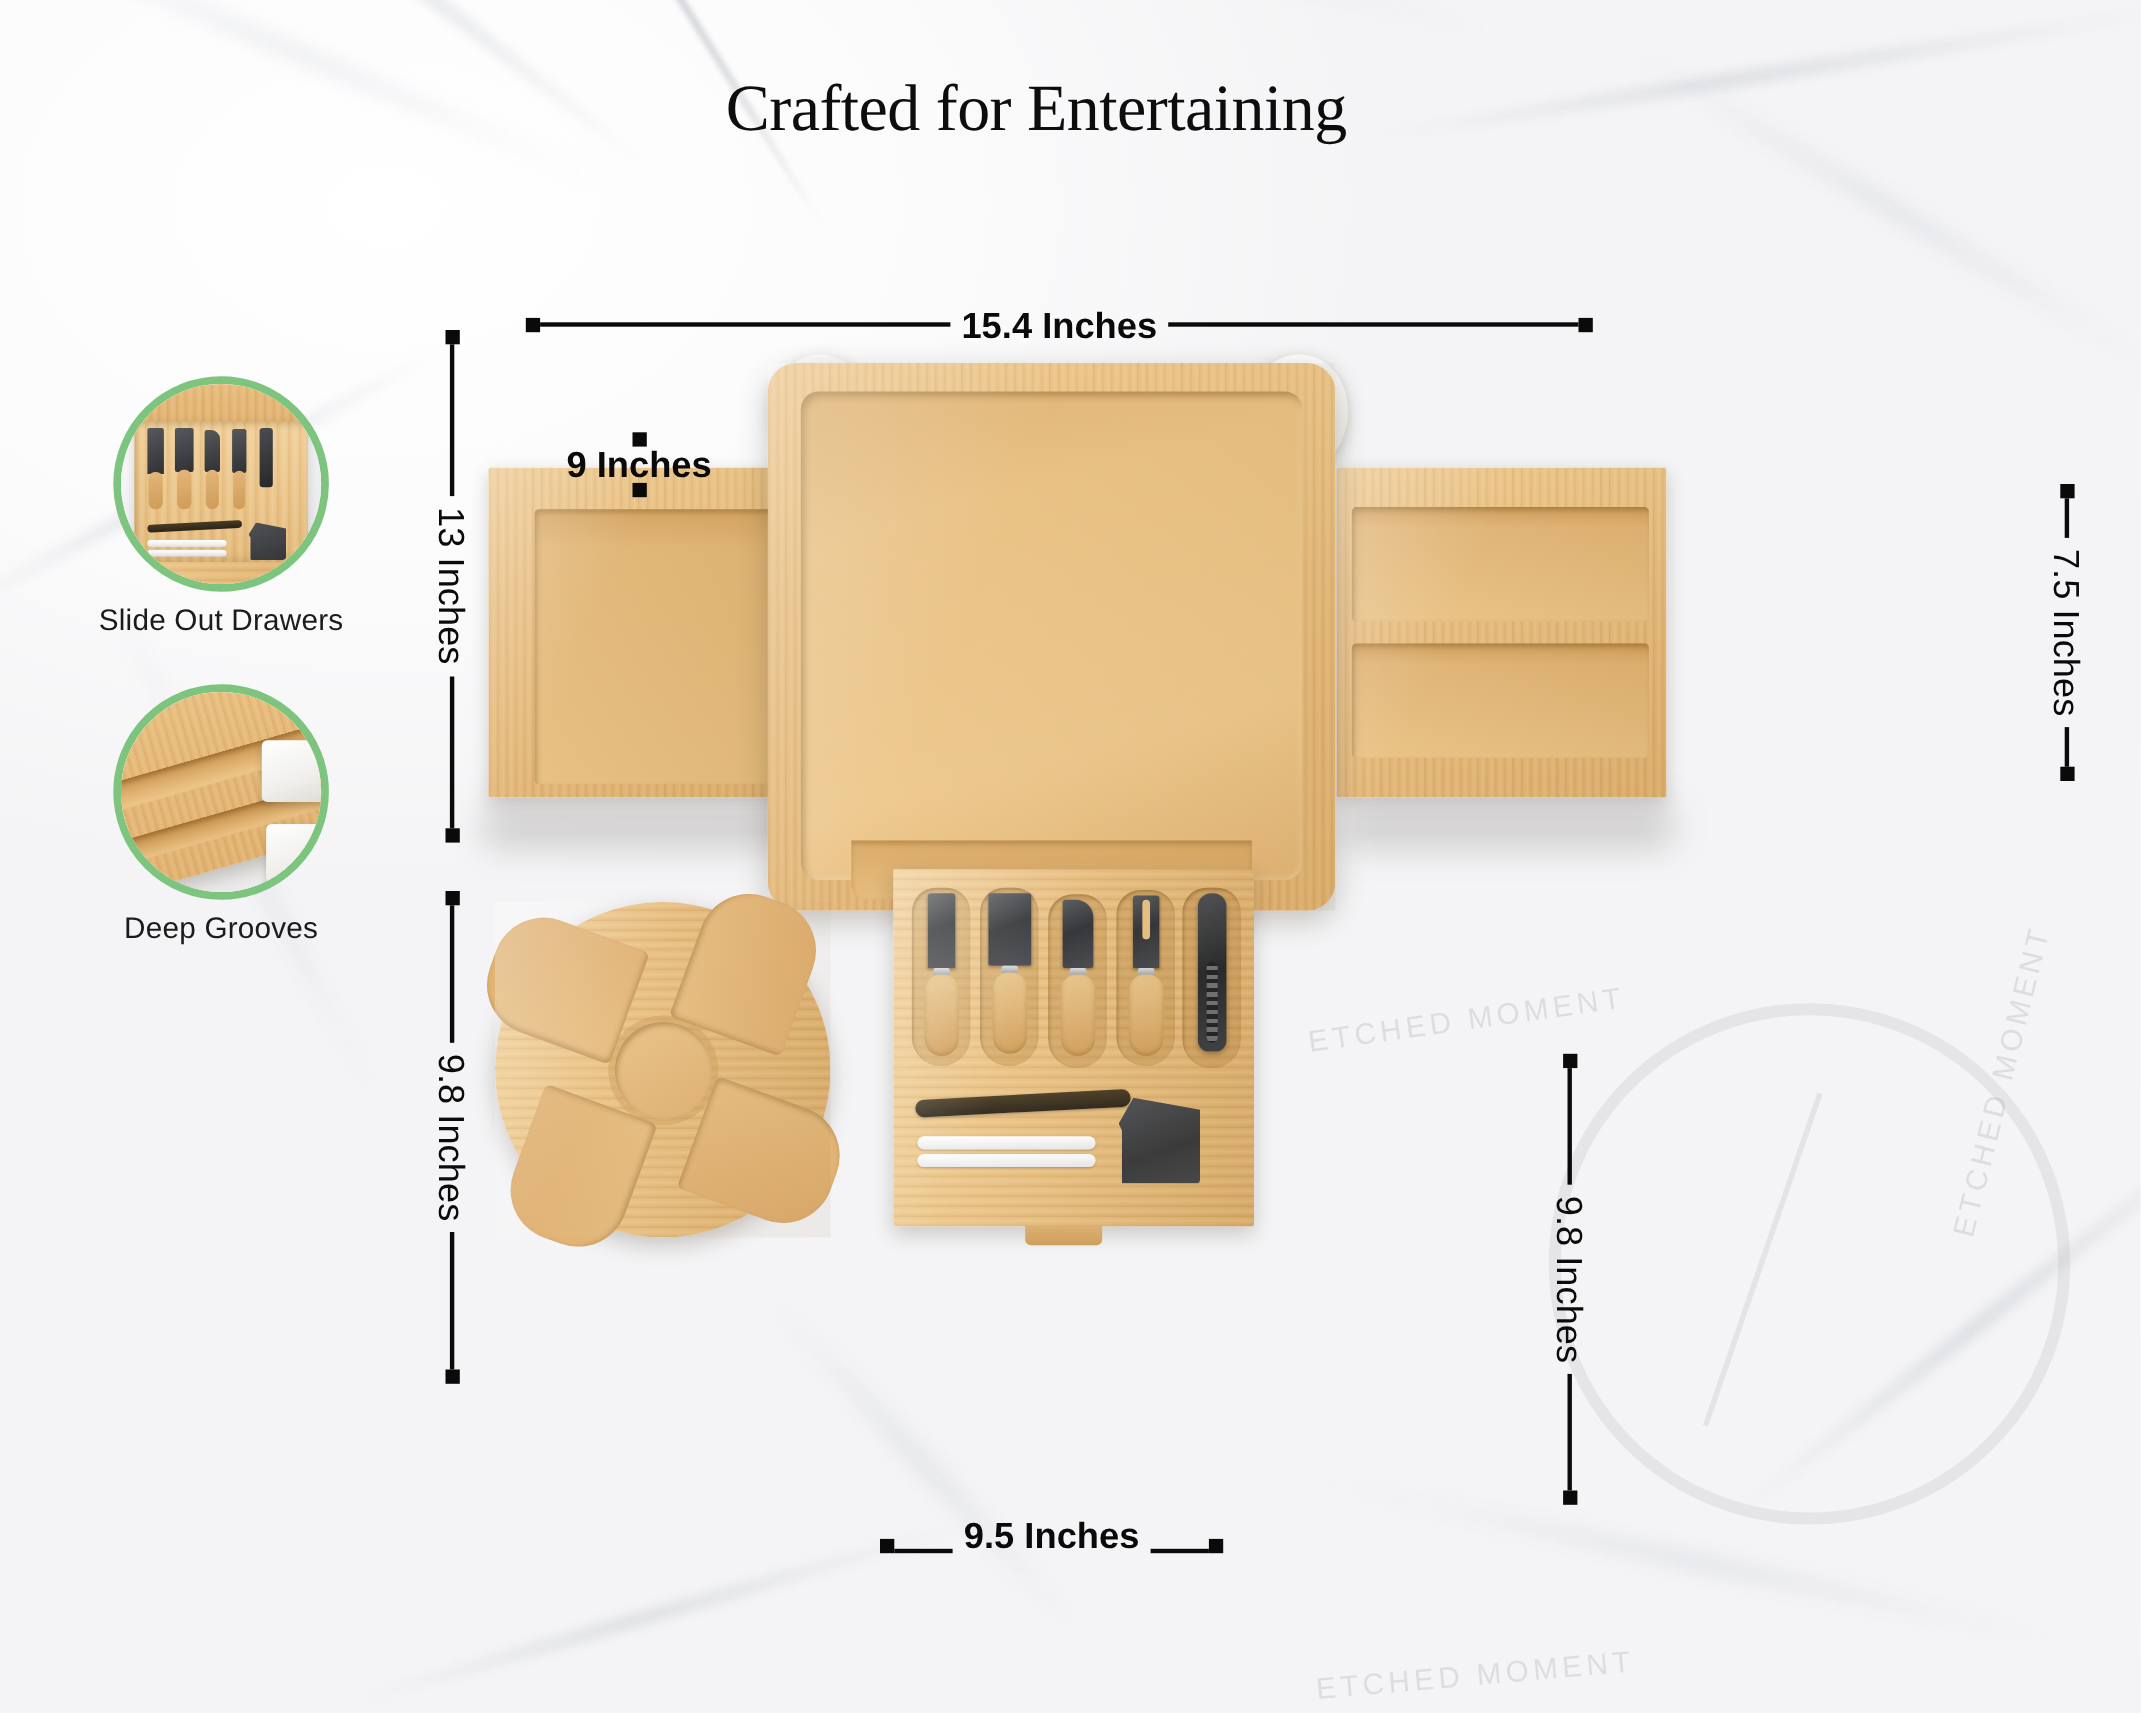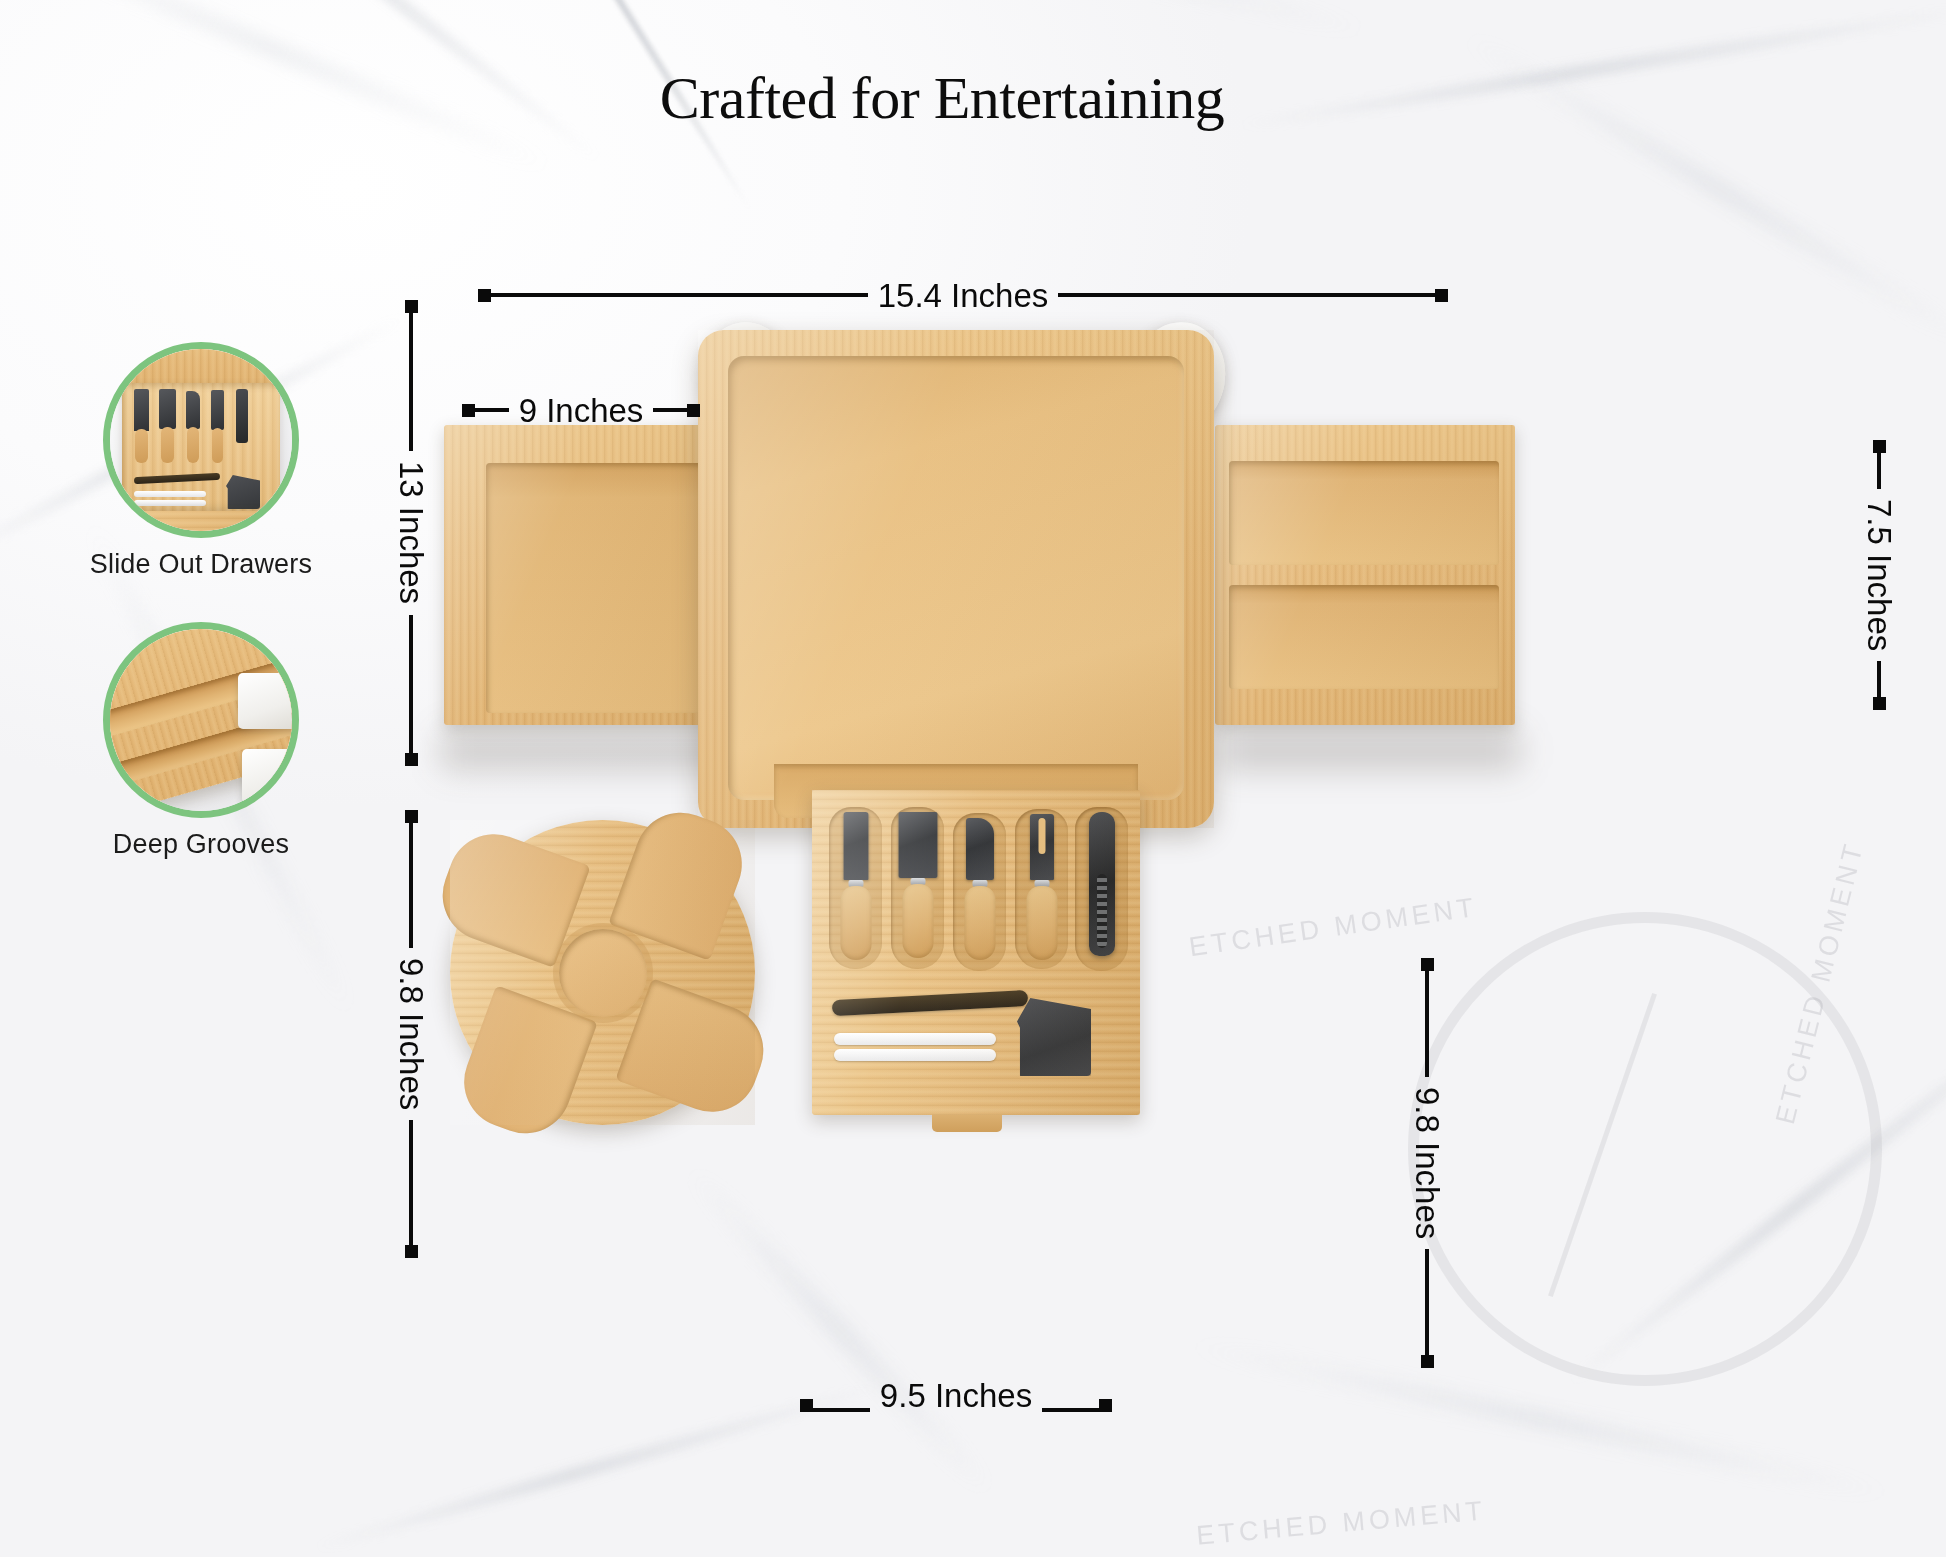--- a/index.html
+++ b/index.html
@@ -136,21 +136,21 @@
     flex: 0 0 auto;
   }
   .dim-h .rule {
     height: 4px;
     background: #0a0a0a;
     flex: 1 1 auto;
   }
   .dim-h .dim-text {
     font-family: "Liberation Sans", sans-serif;
     font-size: 33px;
-    font-weight: 400;
+    font-weight: 700;
     color: #0a0a0a;
     padding: 0 10px;
     white-space: nowrap;
     line-height: 1;
   }
   .dim-v {
     display: flex;
     flex-direction: column;
     align-items: center;
     width: 34px;
@@ -636,21 +636,21 @@
   <div class="wm-text" id="wm-text-3">ETCHED MOMENT</div>
 
   <div class="dim-h" style="left:478px; top:278px; width:970px;">
     <div class="cap"></div>
     <div class="rule"></div>
     <div class="dim-text">15.4 Inches</div>
     <div class="rule"></div>
     <div class="cap"></div>
   </div>
 
-  <div class="dim-h" style="left:462px; top:393px; width:238px;">
+  <div class="dim-h" style="left:462px; top:393px; width:238px;flex-direction:column;">
     <div class="cap"></div>
     <div class="rule"></div>
     <div class="dim-text">9 Inches</div>
     <div class="rule"></div>
     <div class="cap"></div>
   </div>
 
   <div class="dim-v" style="left:394px; top:300px; height:466px;">
     <div class="cap"></div>
     <div class="rule"></div>

